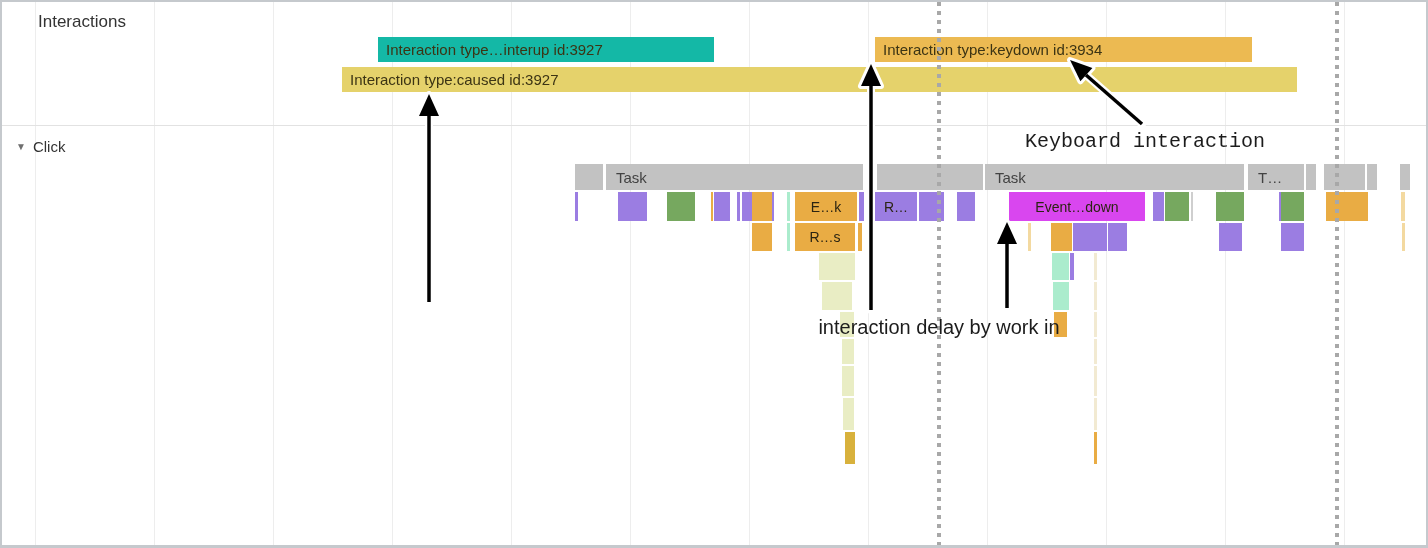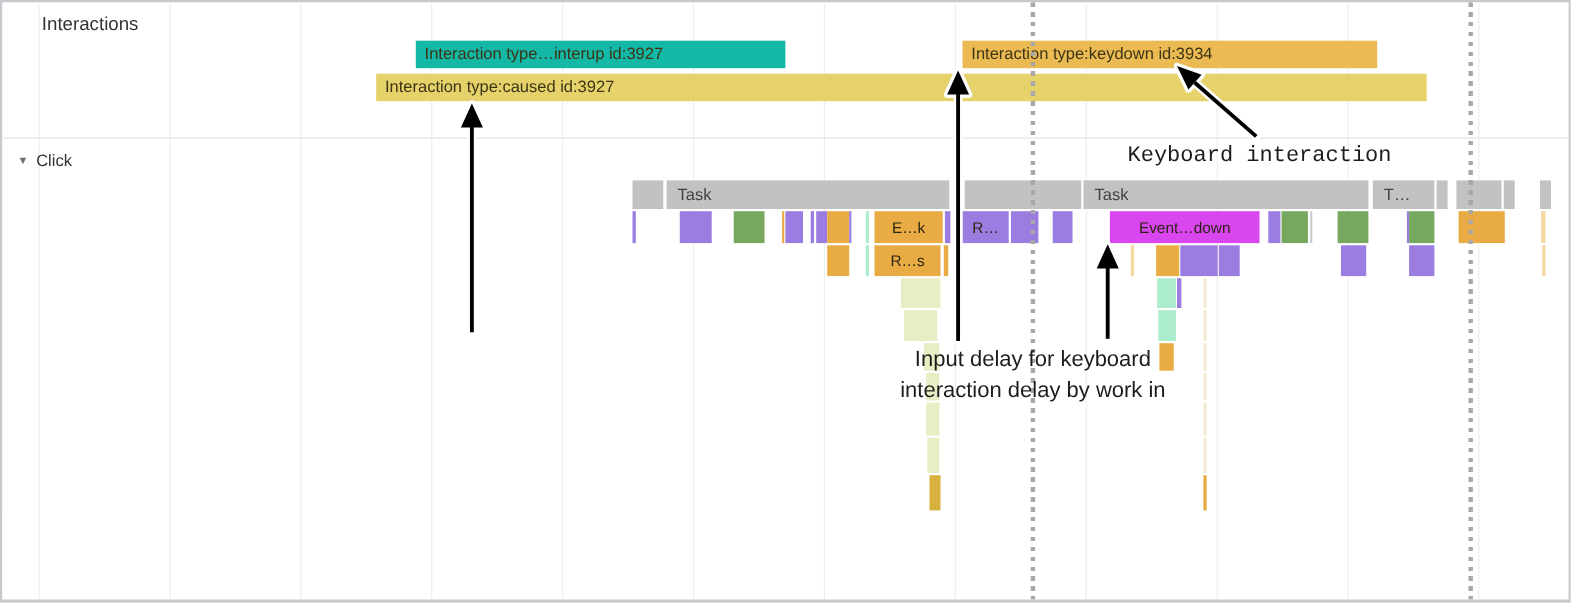--- a/index.html
+++ b/index.html
@@ -157,17 +157,16 @@
       <polygon class="head-casing" points="1068,58 1078.4,79.3 1090.4,65.9"></polygon>
       <path class="shaft" d="M1140,122 L1084,73"></path>
       <polygon class="head" points="1068,58 1078.4,79.3 1090.4,65.9"></polygon>
     </g>
   </svg>
 
 
   <div class="ann" id="ann-keyboard" style="left: 1143px; top: 126px; font-family: Liberation Mono, monospace;">Keyboard interaction</div>
 
   <div class="ann" id="ann-input-delay" style="left: 937px; top: 311px;">
-    <div>Input delay for keyboard</div>
     <div>interaction delay by work in</div>
   </div>
 
 </div>
 
 </body></html>

